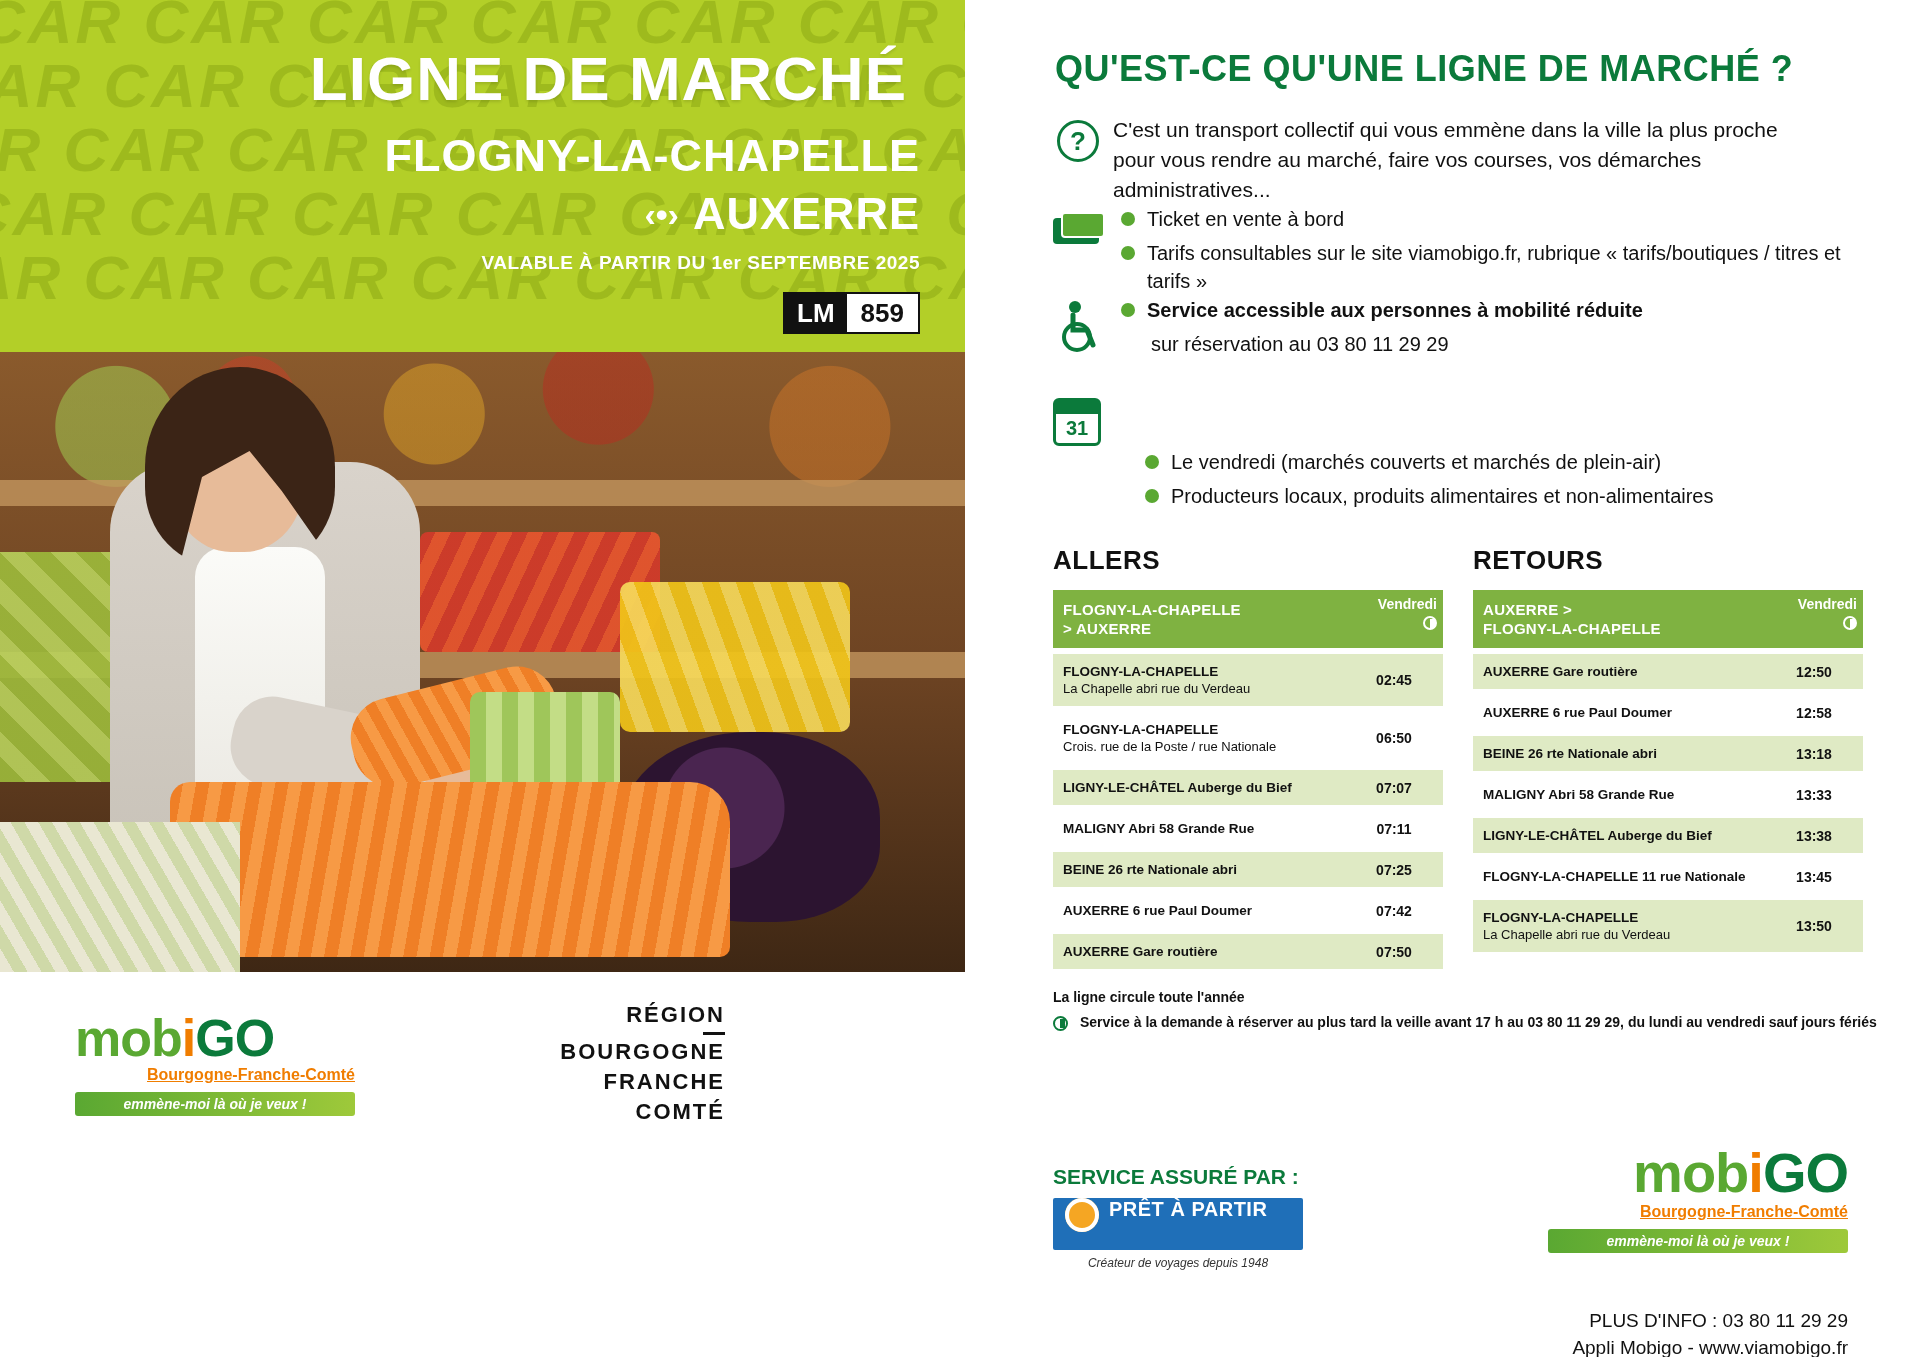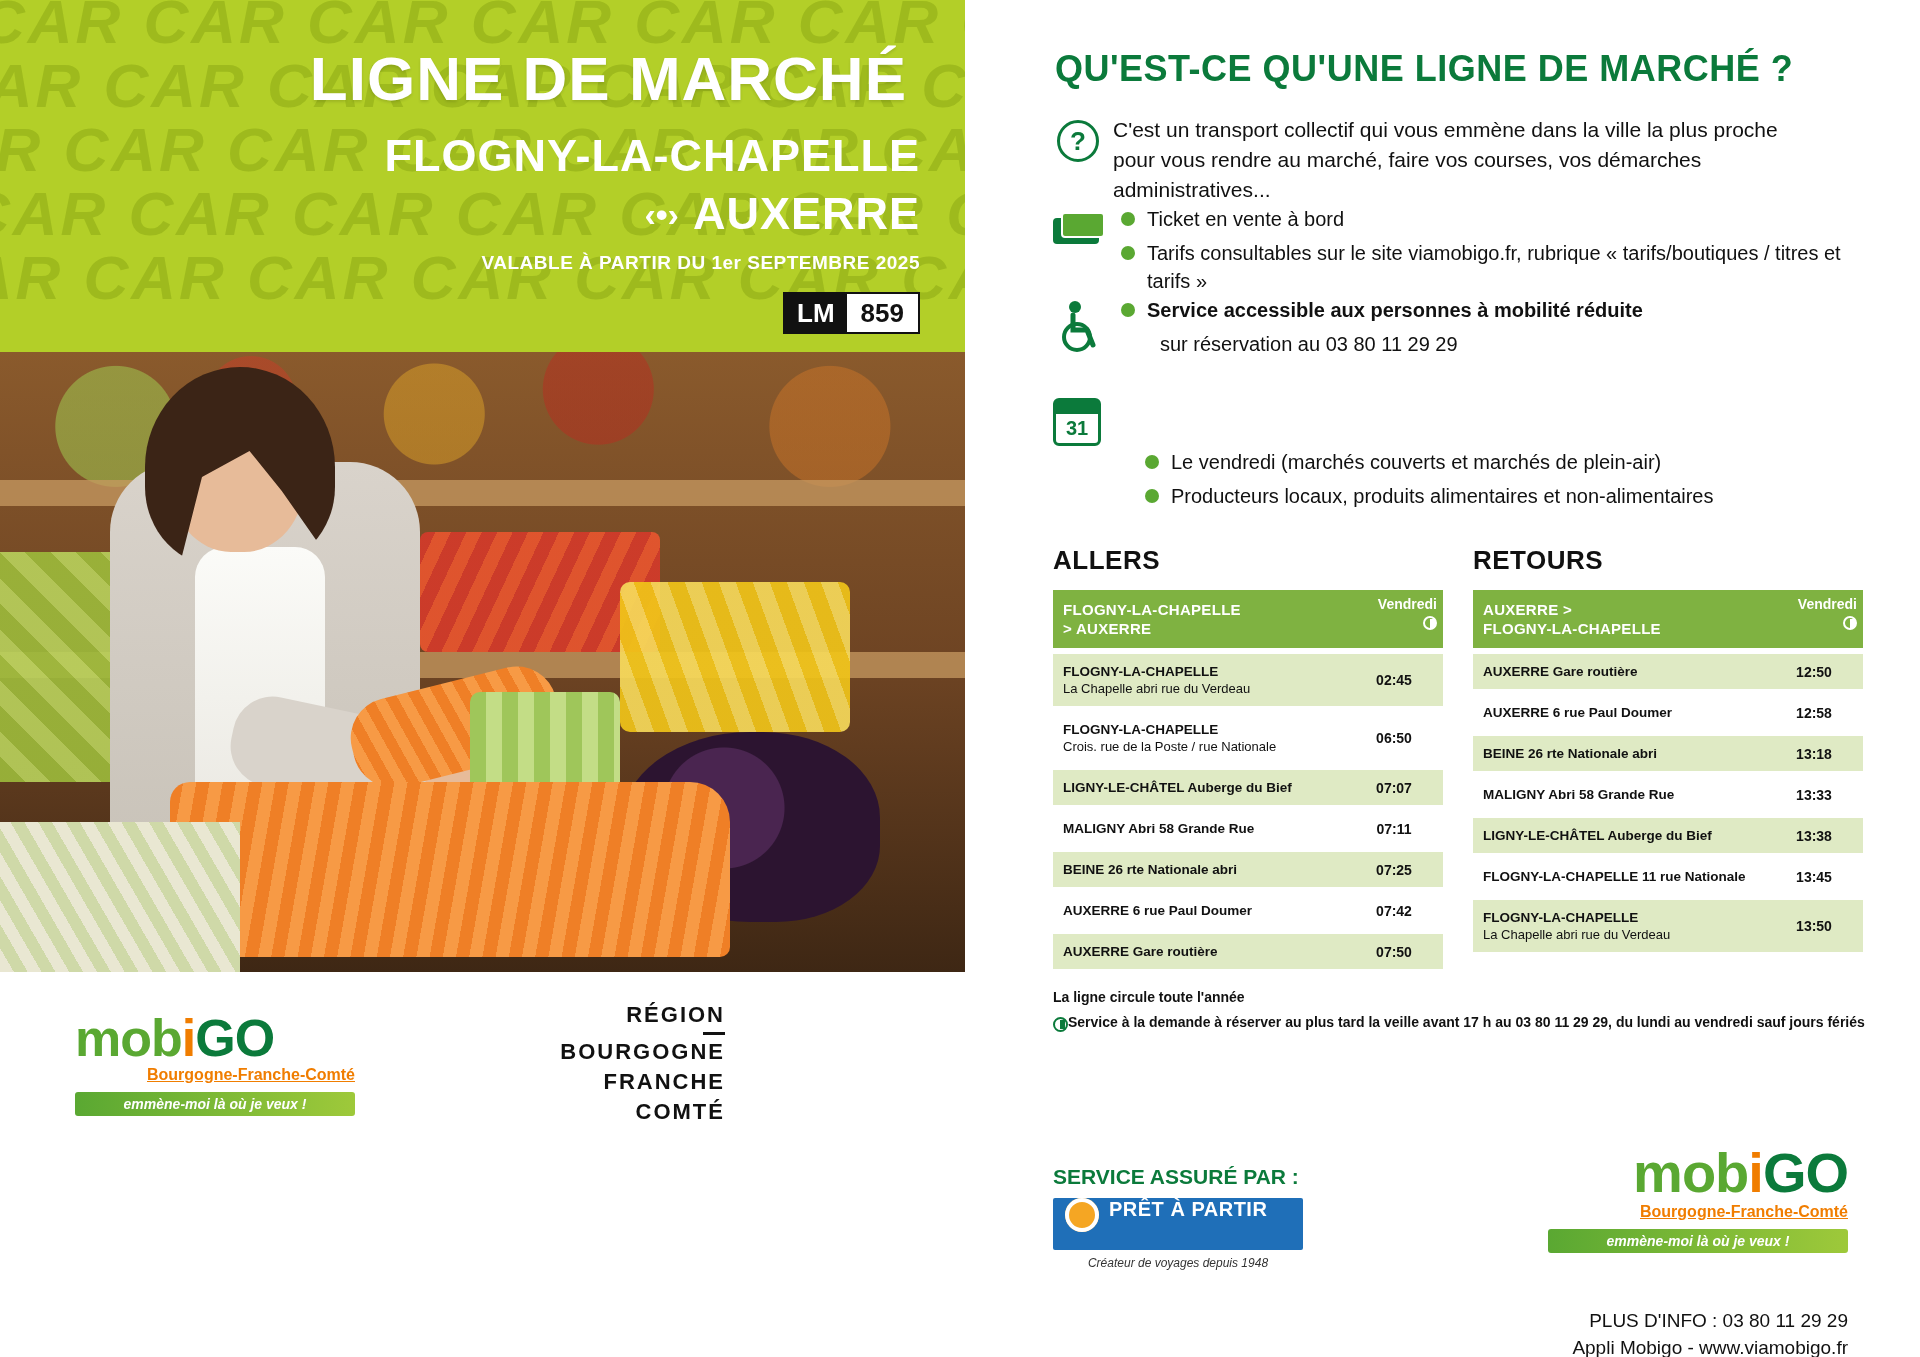--- a/index.html
+++ b/index.html
@@ -275,21 +275,21 @@
   .circ::after { content:""; position:absolute; left:5px; top:1px; width:5px; height:9px; background:#fff; }
   td.stop {
     font-size: 13.5px; line-height: 17px; padding: 9px 10px; color:#111; font-weight:bold;
   }
   td.stop .sub { font-weight: normal; font-size: 13px; display:block; }
   td.time { font-size: 14px; font-weight:bold; text-align:center; color:#111; }
   tr.tinted td { background:#dfeac4; }
   tr.plain td { background:#ffffff; }
   .notes { margin-top: 14px; }
   .note-line { font-size: 14px; font-weight:bold; color:#111; margin-bottom: 8px; }
-  .note-flex { display:flex; gap:0; align-items:flex-end; }
+  .note-flex { display:flex; gap:12px; align-items:center; }
   .circ-g { display:inline-block; width:15px; height:15px; border:2px solid #0b7a3b; border-radius:50%; position:relative; flex:0 0 15px; margin-top:2px;}
   .circ-g::after { content:""; position:absolute; left:5px; top:1px; width:5px; height:9px; background:#0b7a3b; }
   .note-small { font-size: 14px; font-weight:bold; line-height: 19px; color:#111; }
 
   
   .svc-title {
     position:absolute; left: 88px; top: 1165px;
     color:#0b7a3b; font-weight:bold; font-size: 21px;
   }
   .pret {
@@ -408,21 +408,21 @@
         <circle cx="18" cy="7" r="6" fill="#0b7a3b"></circle>
         <path d="M16 15 L16 30 L30 30 L36 45" stroke="#0b7a3b" stroke-width="5" fill="none" stroke-linecap="round"></path>
         <circle cx="20" cy="37" r="13" stroke="#0b7a3b" stroke-width="4" fill="none"></circle>
       </svg>
     </div>
     <div class="bullets2">
       <div class="b-item">
         <span class="dot"></span>
         <span class="b-text"><b>Service accessible aux personnes à mobilité réduite</b></span>
       </div>
-      <div class="b-item" style="margin-left:39px;">
+      <div class="b-item" style="margin-left:30px;">
         <span class="b-text">sur réservation au 03 80 11 29 29</span>
       </div>
     </div>
 
     <div class="cal-icon">
       <div class="top"></div>
       <div class="num">31</div>
     </div>
     <div class="bullets3">
       <div class="b-item">

